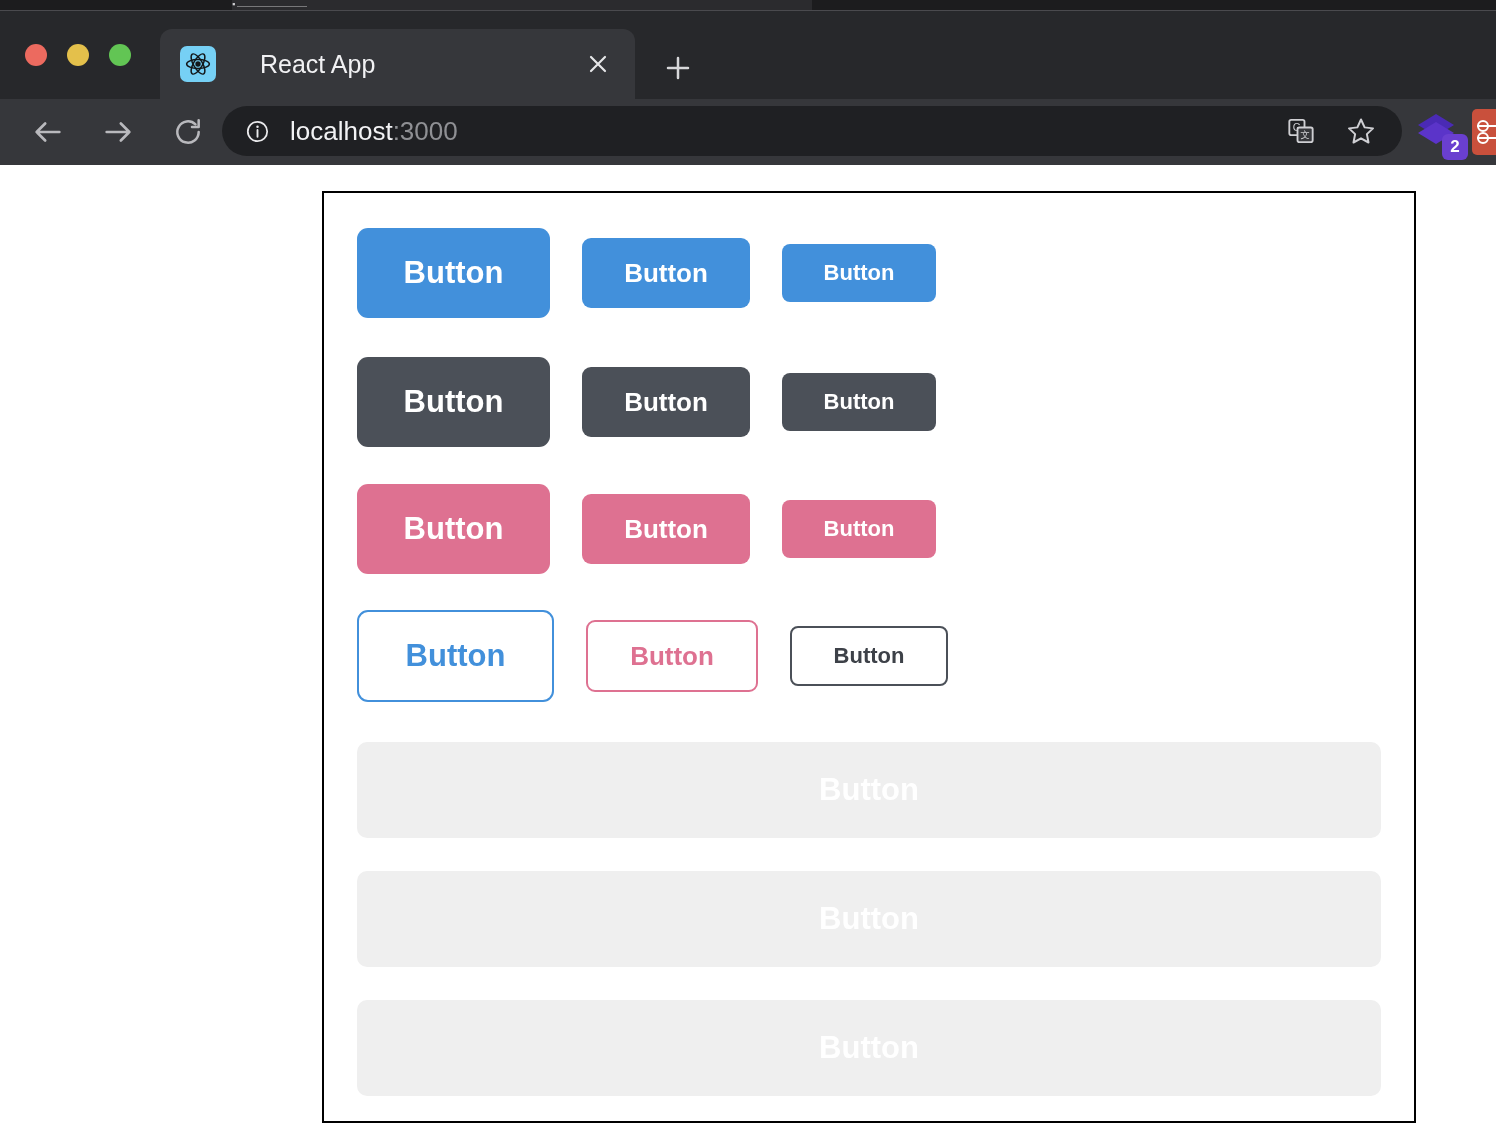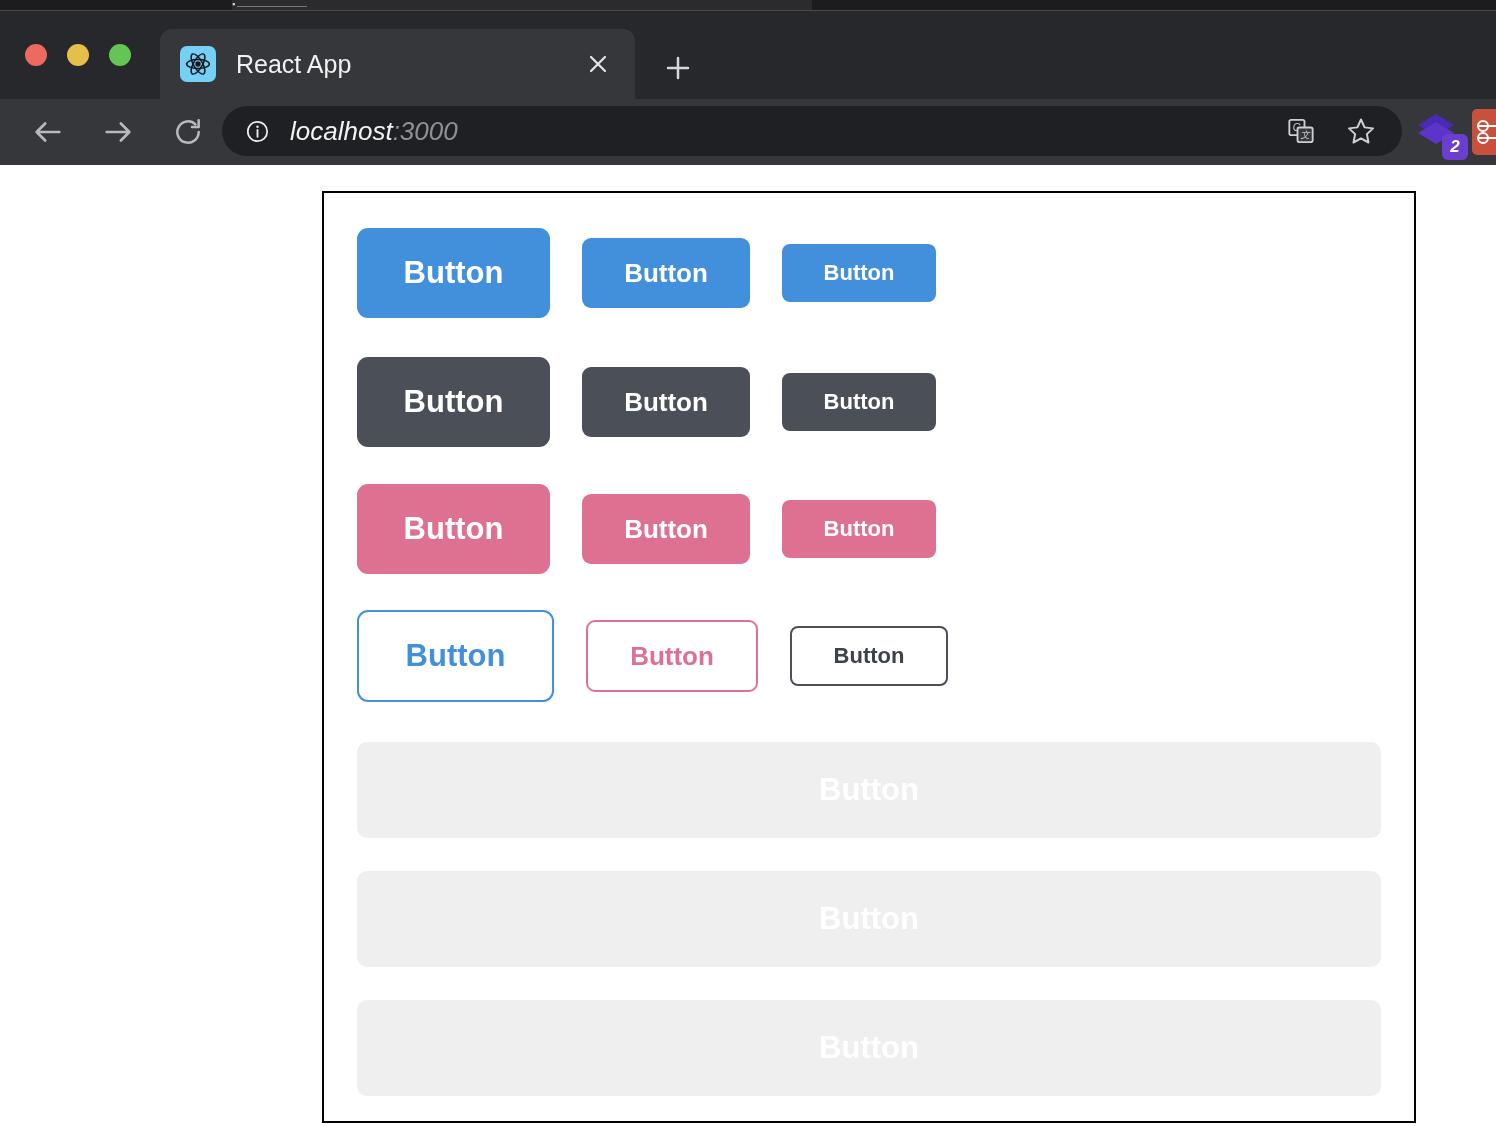--- a/index.html
+++ b/index.html
@@ -70,20 +70,21 @@
 
   .tab {
     position: absolute;
     left: 160px; top: 18px;
     width: 475px; height: 70px;
     background: #36373b;
     border-radius: 12px 12px 0 0;
     display: flex;
     align-items: center;
     padding: 0 20px;
+    gap: 24px;
   }
   .tab-favicon {
     width: 36px; height: 36px;
     border-radius: 7px;
     background: #76d0f5;
     display: flex;
     align-items: center;
     justify-content: center;
     flex: 0 0 auto;
   }
@@ -109,21 +110,20 @@
     color: #d8d8da;
   }
 
   
   .toolbar {
     position: relative;
     height: 66px;
     background: #36373b;
     display: flex;
     align-items: center;
-    font-style: italic;
   }
   .nav-btn {
     width: 52px; height: 52px;
     margin-left: 18px;
     display: flex; align-items: center; justify-content: center;
     color: #b9b9bd;
     flex: 0 0 auto;
   }
   .nav-btn.first { margin-left: 22px; }
 

